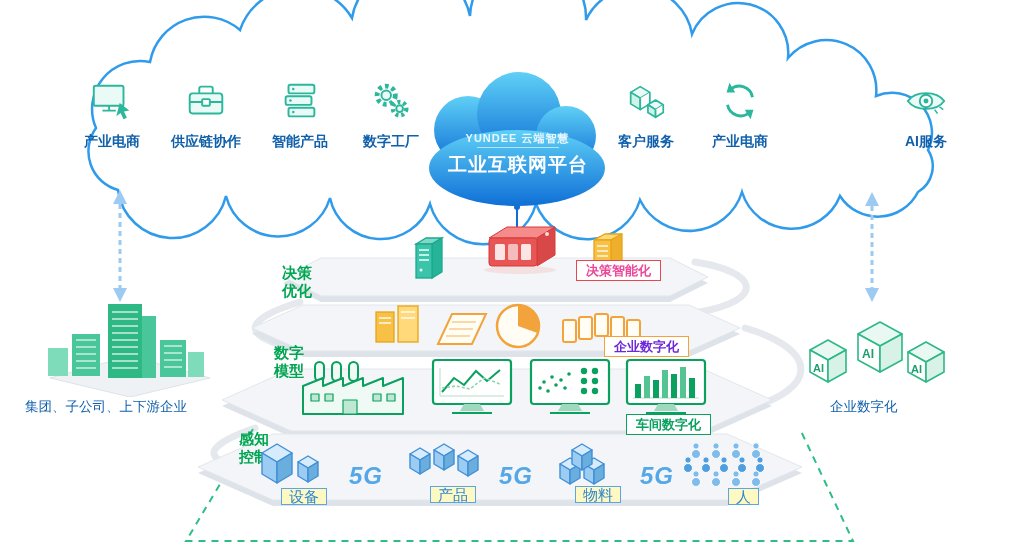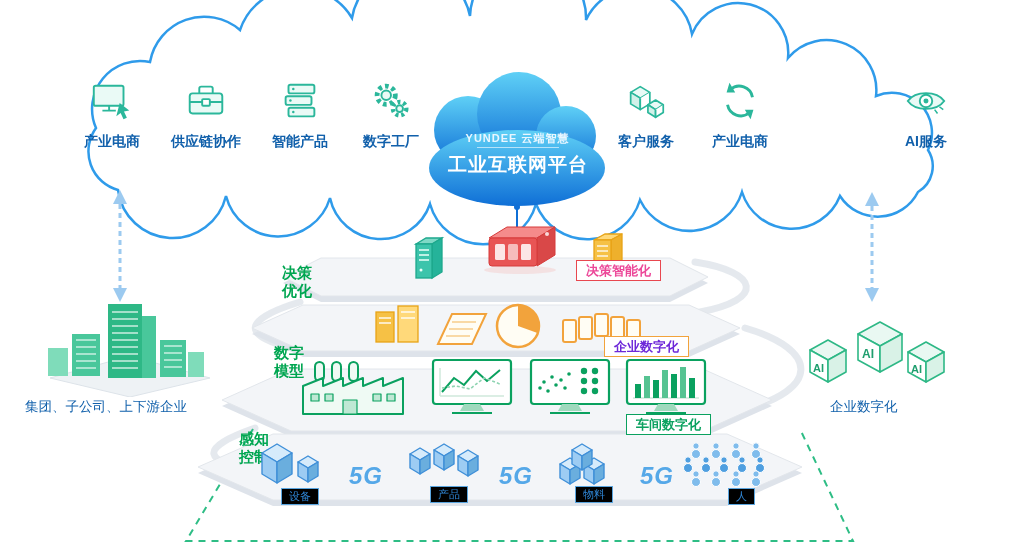--- a/index.html
+++ b/index.html
@@ -14,22 +14,22 @@
   .cloud-rule{position:absolute;left:477px;top:147px;width:82px;height:1px;background:rgba(255,255,255,.6);}
   .cloud-title{position:absolute;left:423px;top:152px;width:190px;text-align:center;
                font-size:19px;font-weight:bold;color:#ffffff;letter-spacing:1px;}
   .side-label{position:absolute;font-size:13.5px;font-weight:normal;color:#1160ab;text-align:left;white-space:nowrap;}
   .llabel{position:absolute;color:#00a651;font-size:15px;font-weight:bold;line-height:18px;text-align:right;white-space:nowrap;}
   .tag{position:absolute;background:#fff;border:1px solid;font-size:13px;font-weight:bold;
        padding:2px 9px;white-space:nowrap;line-height:15px;}
   .tag.red{border-color:#e8474f;color:#ec4899;}
   .tag.yellow{border-color:#f2a33c;color:#6d28d9;}
   .tag.green{border-color:#0aa15f;color:#0aa15f;}
-  .fbox{position:absolute;background:#000000;border:1px solid #5ba6e0;color:#2f86d6;
-        font-size:11px;padding:1px 7px;white-space:nowrap;line-height:13px;}
+  .fbox{position:absolute;background:#fef9c3;border:1px solid #5ba6e0;color:#2f86d6;
+        font-size:15px;padding:1px 7px;white-space:nowrap;line-height:13px;}
   .fiveg{position:absolute;font-size:24px;font-style:italic;font-weight:800;color:#55a8e8;letter-spacing:1px;}
   svg{display:block;}
 </style>
 </head>
 <body>
 
 <div class="stage">
 
   <svg class="abs" style="left:0;top:0" width="1035" height="547" viewBox="0 0 1035 547">
     <defs>

